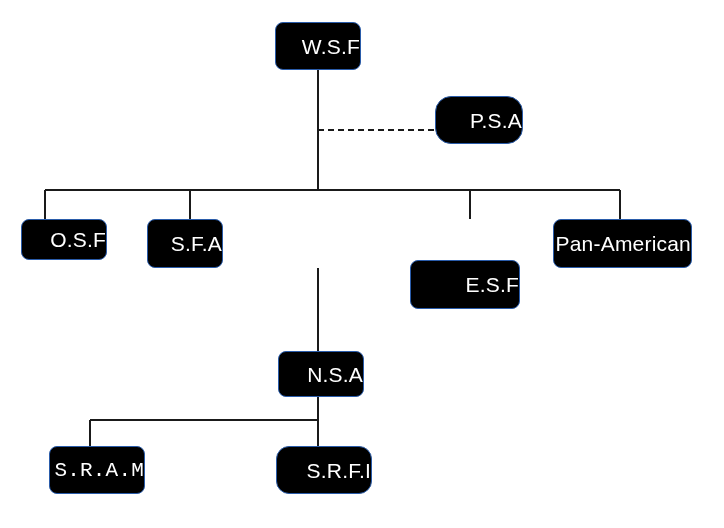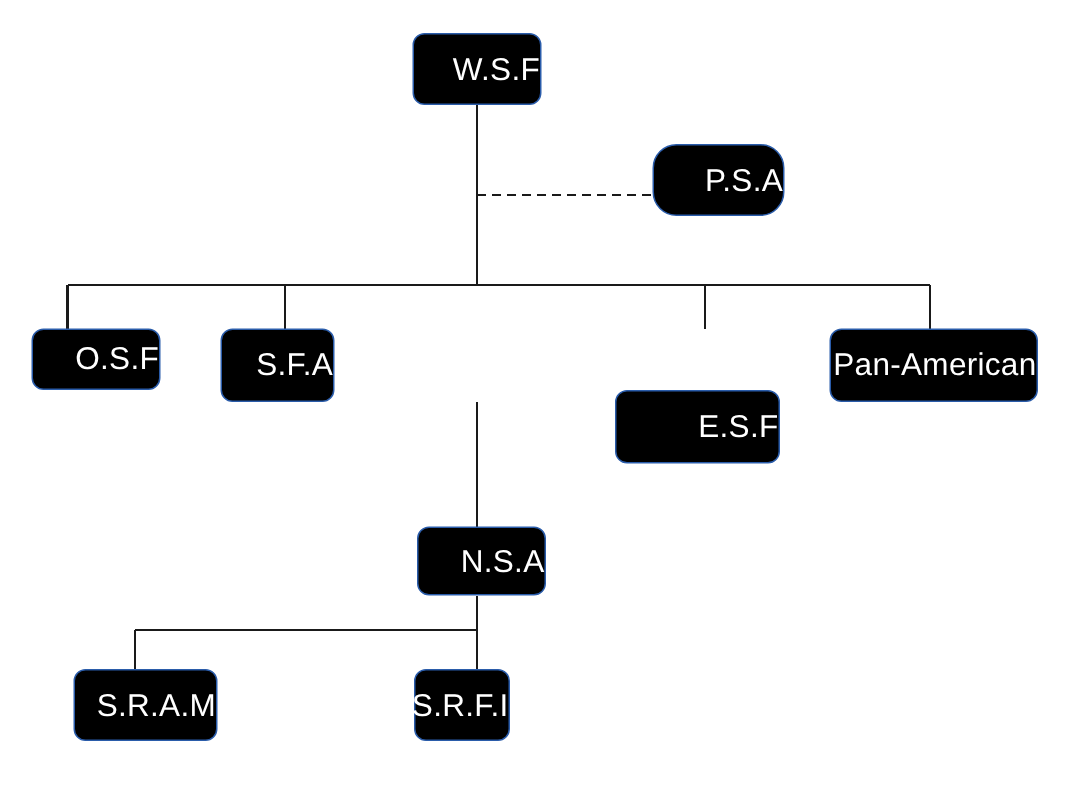--- a/index.html
+++ b/index.html
@@ -92,21 +92,21 @@
   </div>
 
   <div class="node" style="left:278px; top:351px; width:86px; height:46px;">
     <span>N.S.A</span>
   </div>
 
   <div class="node" style="left:553px; top:219px; width:139px; height:49px;">
     <span>Pan-American</span>
   </div>
 
-  <div class="node" style="left:49px; top:446px; width:96px; height:48px;">
+  <div class="node" style="left:49px; top:446px; width:96px; height:48px;font-family:Liberation Mono, monospace;">
     <span>S.R.A.M</span>
   </div>
 
-  <div class="node" style="left:276px; top:446px; width:64px; height:48px;">
+  <div class="node" style="left:276px; top:446px; width:96px; height:48px;border-radius:13px;">
     <span>S.R.F.I</span>
   </div>
 
 </div>
 
 </body></html>

